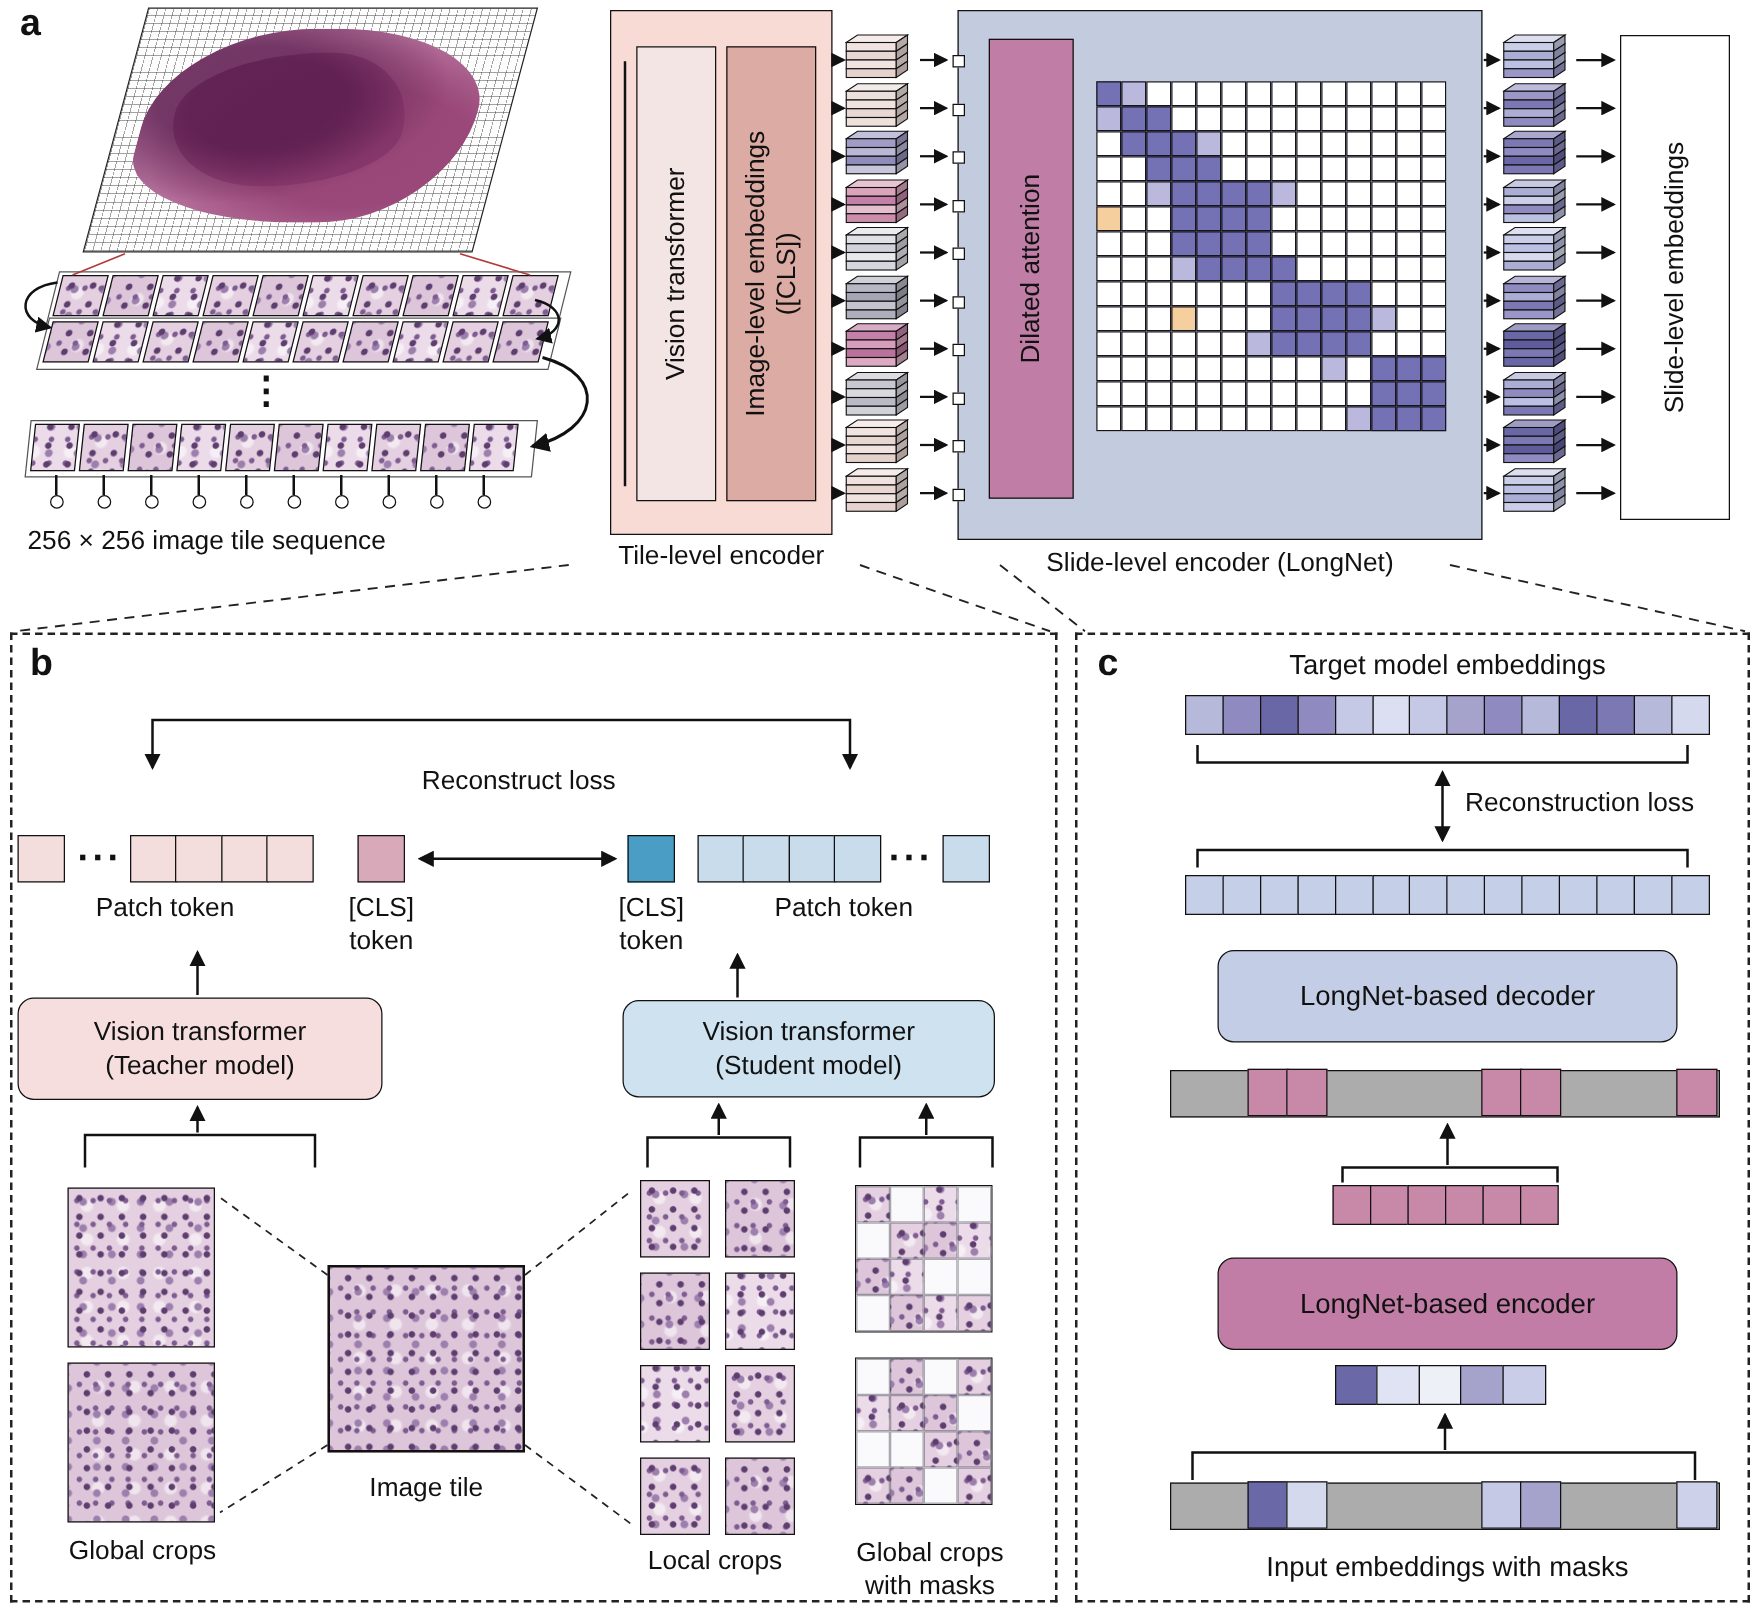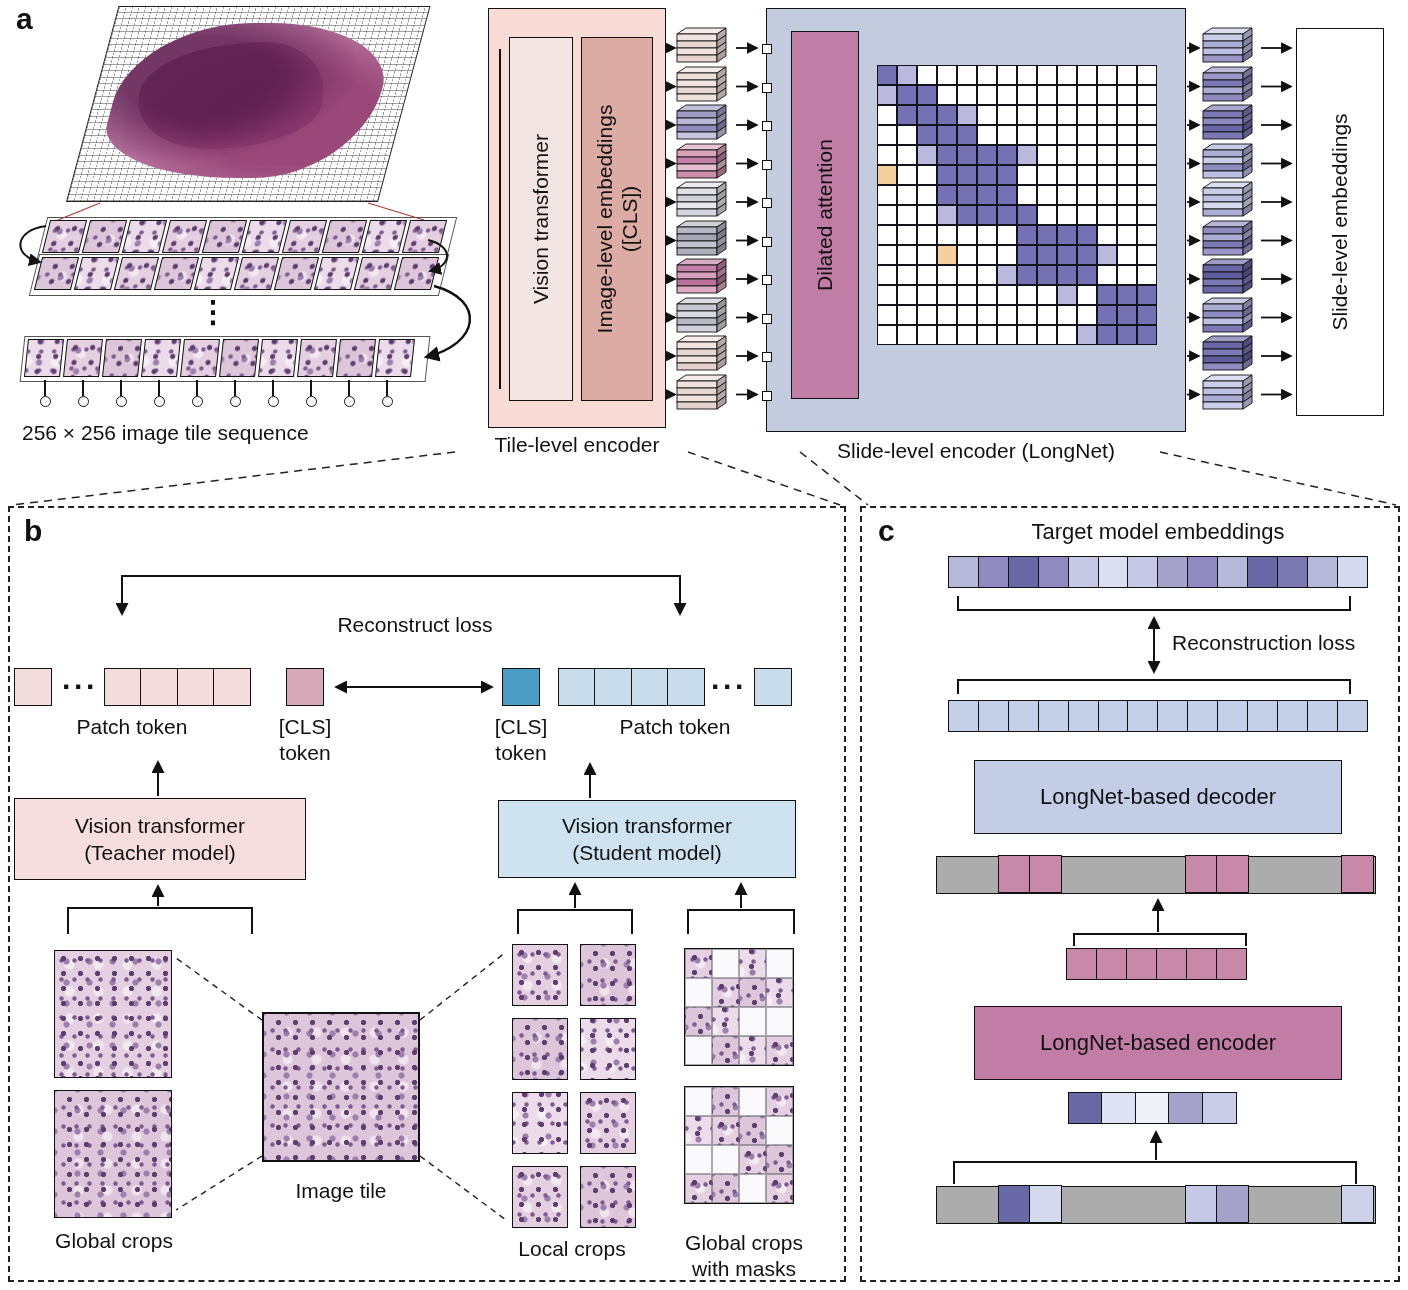--- a/index.html
+++ b/index.html
@@ -5,21 +5,21 @@
   *{margin:0;padding:0;box-sizing:border-box;}
   body{background:#fff;font-family:"Liberation Sans",sans-serif;color:#111;}
   .page{position:relative;width:1408px;height:1290px;background:#fff;overflow:hidden;}
   .panel-label{position:absolute;font-size:30px;font-weight:bold;z-index:30;}
   .caption{position:absolute;font-size:21px;line-height:1.25;z-index:30;}
   .center{text-align:center;}
   .box{position:absolute;border:1.6px solid #111;}
   .vtext{position:absolute;left:50%;top:50%;transform:translate(-50%,-50%) rotate(-90deg);
          white-space:nowrap;font-size:21px;text-align:center;line-height:1.2;}
   .two-line-box{display:flex;flex-direction:column;justify-content:center;align-items:center;
-         font-size:21px;line-height:1.3;}
+         font-size:21px;line-height:1.3;border-radius:13px;}
   .sq-row{position:absolute;display:flex;z-index:10;}
   .sq{flex:none;border:1.6px solid #111;margin-left:-1.6px;}
   .sq:first-child{margin-left:0;}
   .dots{position:absolute;font-size:30px;font-weight:bold;letter-spacing:2px;z-index:10;}
   .vdots{position:absolute;font-size:30px;font-weight:bold;z-index:10;}
   .tile-row{position:absolute;display:flex;gap:3px;z-index:6;}
   .tile{width:37px;height:33px;border:1.5px solid #111;flex:none;}
   .row3 .tile{width:36px;height:38px;}
   .sheet{position:absolute;background:#fff;border:1px solid #555;z-index:5;}
   .histo{background-color:#e4d0e0;background-image:
@@ -771,20 +771,21 @@
       <div class="sq" style="width: 35px; height: 32px; background: rgb(201, 205, 232);"></div>
     </div>
 
   <div class="bar" id="bar-bottom" style="left:936px;top:1186px;width:440px;height:38px;background:#acacac;">
       <div class="bar-cell" style="left: 60.8px; width: 32.8px; background: rgb(107, 104, 168);"></div>
       <div class="bar-cell" style="left: 92px; width: 32.8px; background: rgb(213, 217, 238);"></div>
       <div class="bar-cell" style="left: 248px; width: 32.8px; background: rgb(197, 201, 230);"></div>
       <div class="bar-cell" style="left: 279.2px; width: 32.8px; background: rgb(165, 162, 204);"></div>
       <div class="bar-cell" style="left: 404px; width: 32.8px; background: rgb(205, 209, 234);"></div>
     </div>
+  <div class="caption center" style="left:938px;top:1240px;width:440px;font-size:22px;">Input embeddings with masks</div>
 
   <svg class="overlay" width="1408" height="1290" viewBox="0 0 1408 1290">
     <defs>
       <marker id="ah" viewBox="0 0 10 10" refX="8.5" refY="5" markerWidth="6.5" markerHeight="6.5" orient="auto-start-reverse">
         <path d="M 0 0 L 10 5 L 0 10 z" fill="#111"></path>
       </marker>
     </defs>
 
     <g stroke="#b23a3a" stroke-width="1.3">
       <line x1="100" y1="203" x2="58" y2="220"></line>

